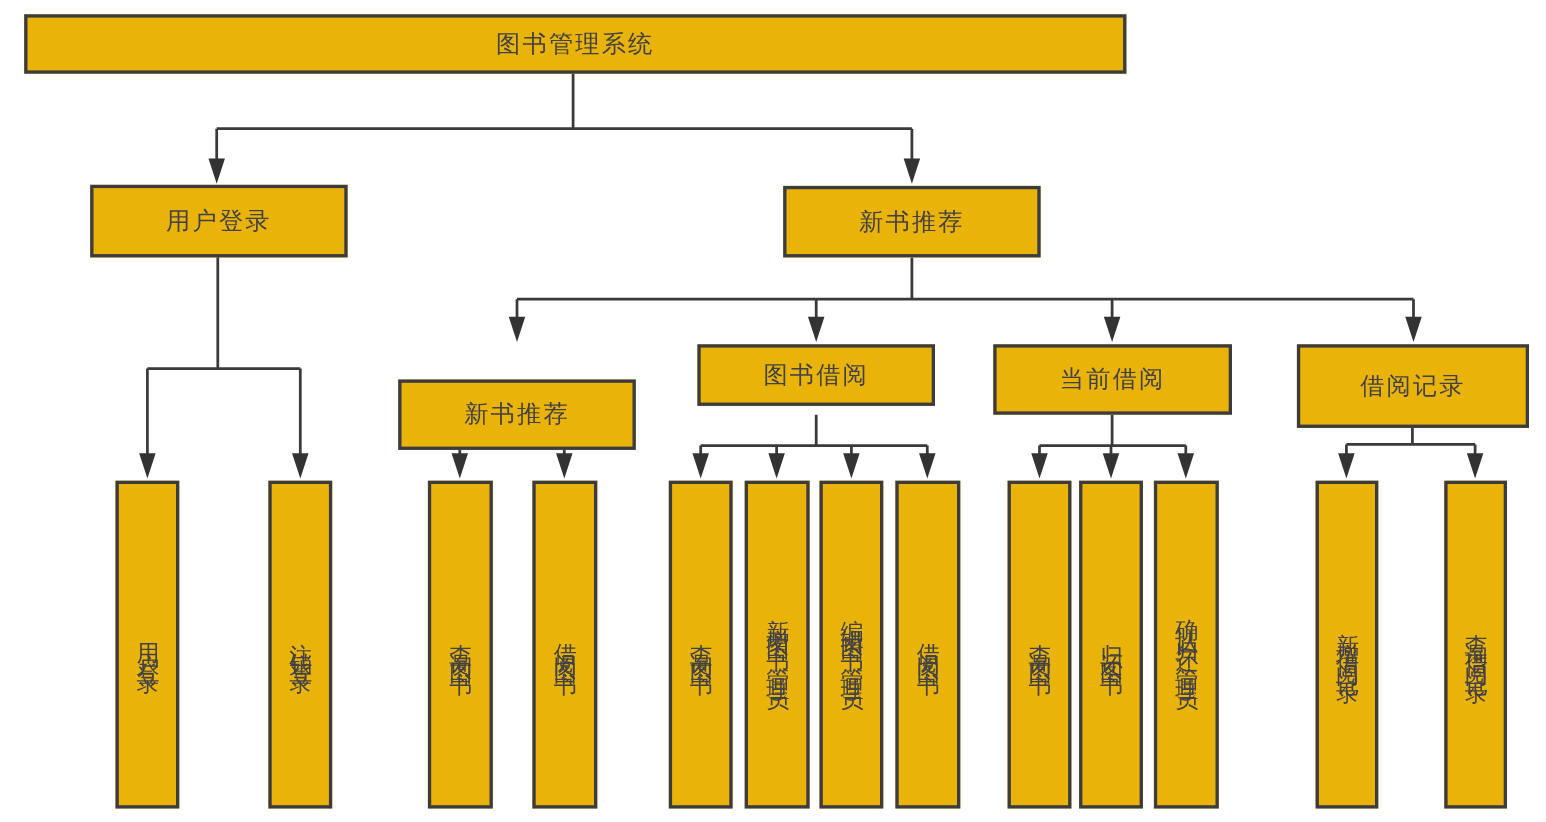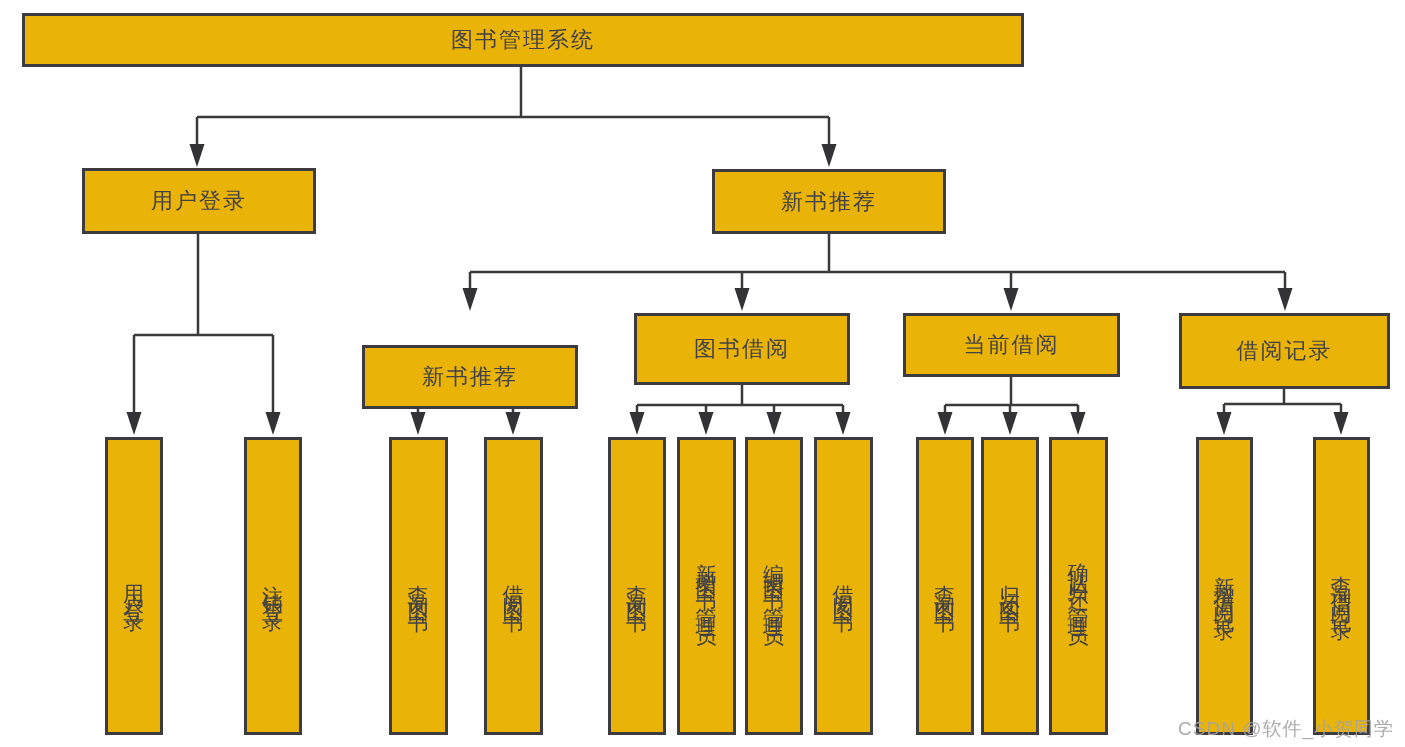--- a/index.html
+++ b/index.html
@@ -116,21 +116,21 @@
   <div class="hnode" style="left:82px; top:168px; width:234px; height:66px;">
     <span>用户登录</span>
   </div>
   <div class="hnode" style="left:712px; top:169px; width:234px; height:65px;">
     <span>新书推荐</span>
   </div>
 
   <div class="hnode" style="left:362px; top:313px; width:216px; height:64px;margin-top:32px;">
     <span>新书推荐</span>
   </div>
-  <div class="hnode" style="left:634px; top:313px; width:216px; height:72px;">
+  <div class="hnode" style="left:634px; top:313px; width:216px; height:56px;">
     <span>图书借阅</span>
   </div>
   <div class="hnode" style="left:903px; top:313px; width:217px; height:64px;">
     <span>当前借阅</span>
   </div>
   <div class="hnode" style="left:1179px; top:313px; width:211px; height:76px;">
     <span>借阅记录</span>
   </div>
 
   <div class="vnode" style="left:105px; top:437px; width:58px; height:298px;">
@@ -170,15 +170,14 @@
     <span>确认归还（管理员）</span>
   </div>
 
   <div class="vnode" style="left:1196px; top:437px; width:57px; height:298px;">
     <span>新增借阅记录</span>
   </div>
   <div class="vnode" style="left:1313px; top:437px; width:57px; height:298px;">
     <span>查询借阅记录</span>
   </div>
 
-  <div id="watermark">CSDN @软件_小贺同学</div>
 
 </div>
 
 </body></html>

